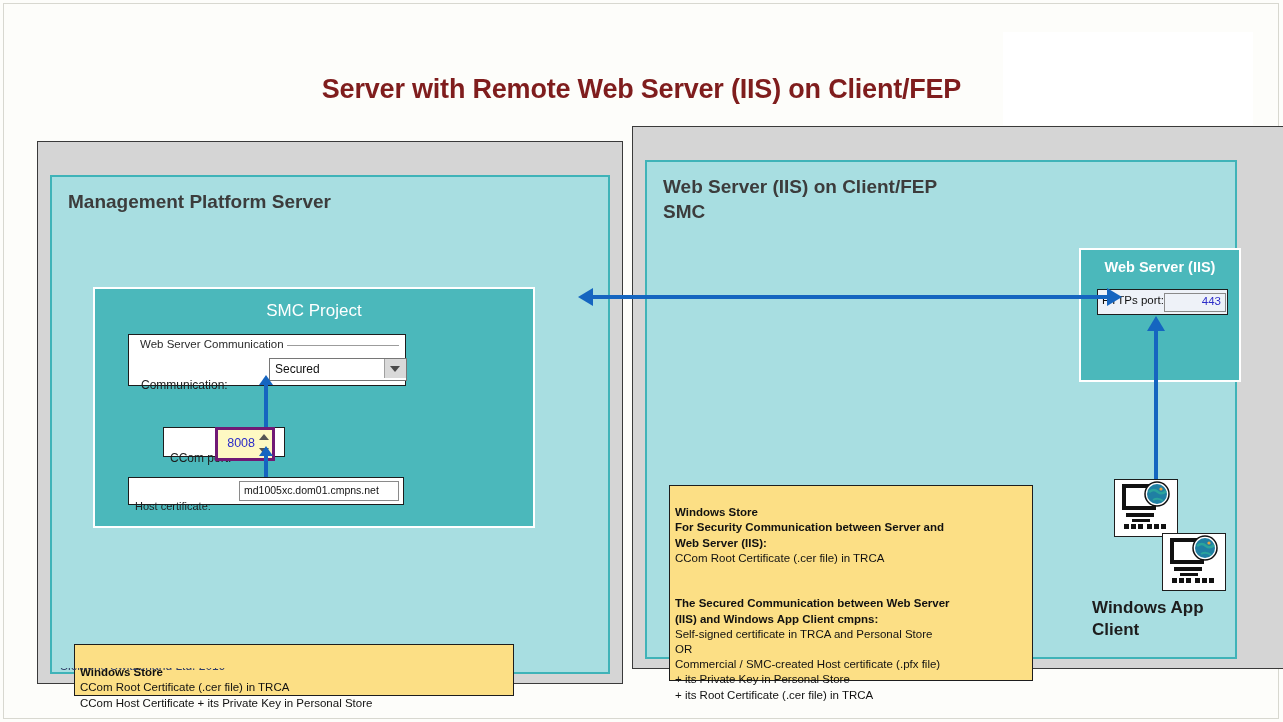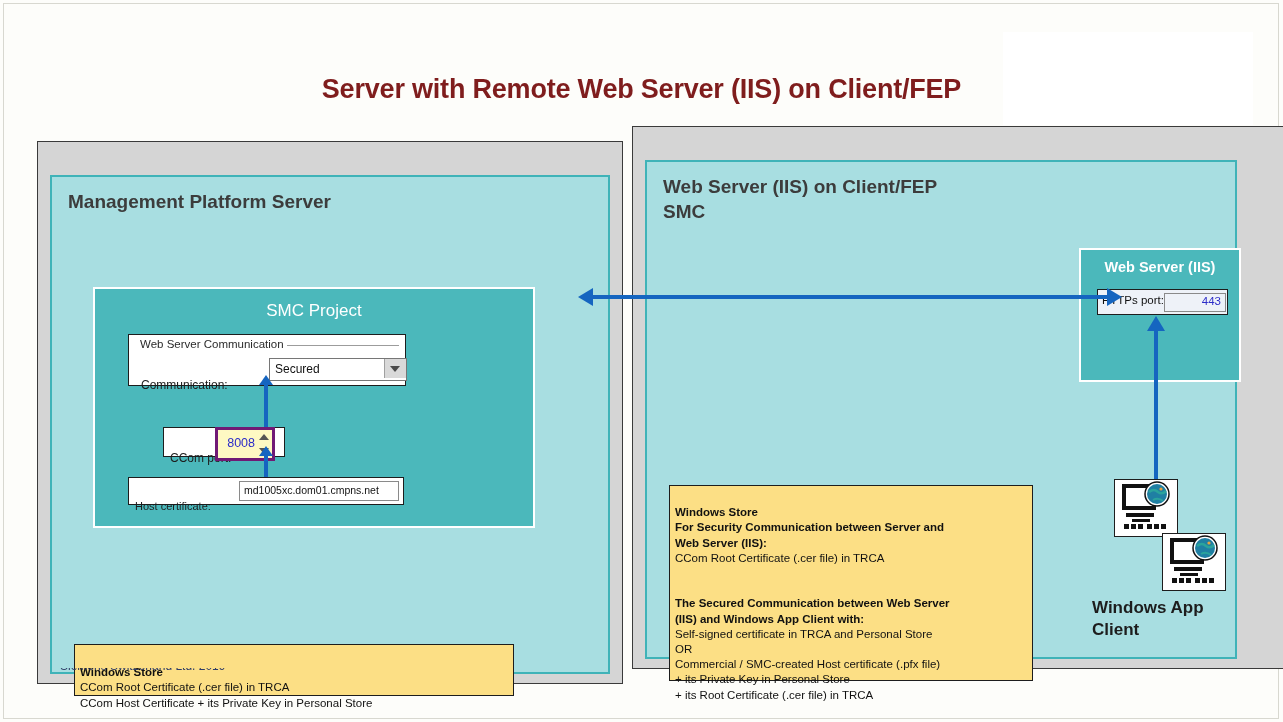--- a/index.html
+++ b/index.html
@@ -280,21 +280,21 @@
     </div>
 
     <div class="note" style="left:22px;top:323px;width:364px;height:196px;line-height:15.2px;">
       <b>Windows Store</b>
       <b>For  Security Communication  between Server and
 Web Server (IIS):</b>
       <span>CCom Root Certificate (.cer file) in TRCA</span>
       <span>
 </span>
       <b>The  Secured Communication  between Web Server
-(IIS) and Windows App Client  with:</b>
+(IIS) and Windows App Client  cmpns:</b>
       <span>Self-signed certificate in TRCA  and Personal Store
 OR
 Commercial / SMC-created Host certificate (.pfx file)
 +   its Private Key in Personal Store
 +   its Root Certificate (.cer file) in TRCA</span>
     </div>
   </div>
 </div>
 
 <div class="harrow"></div>

